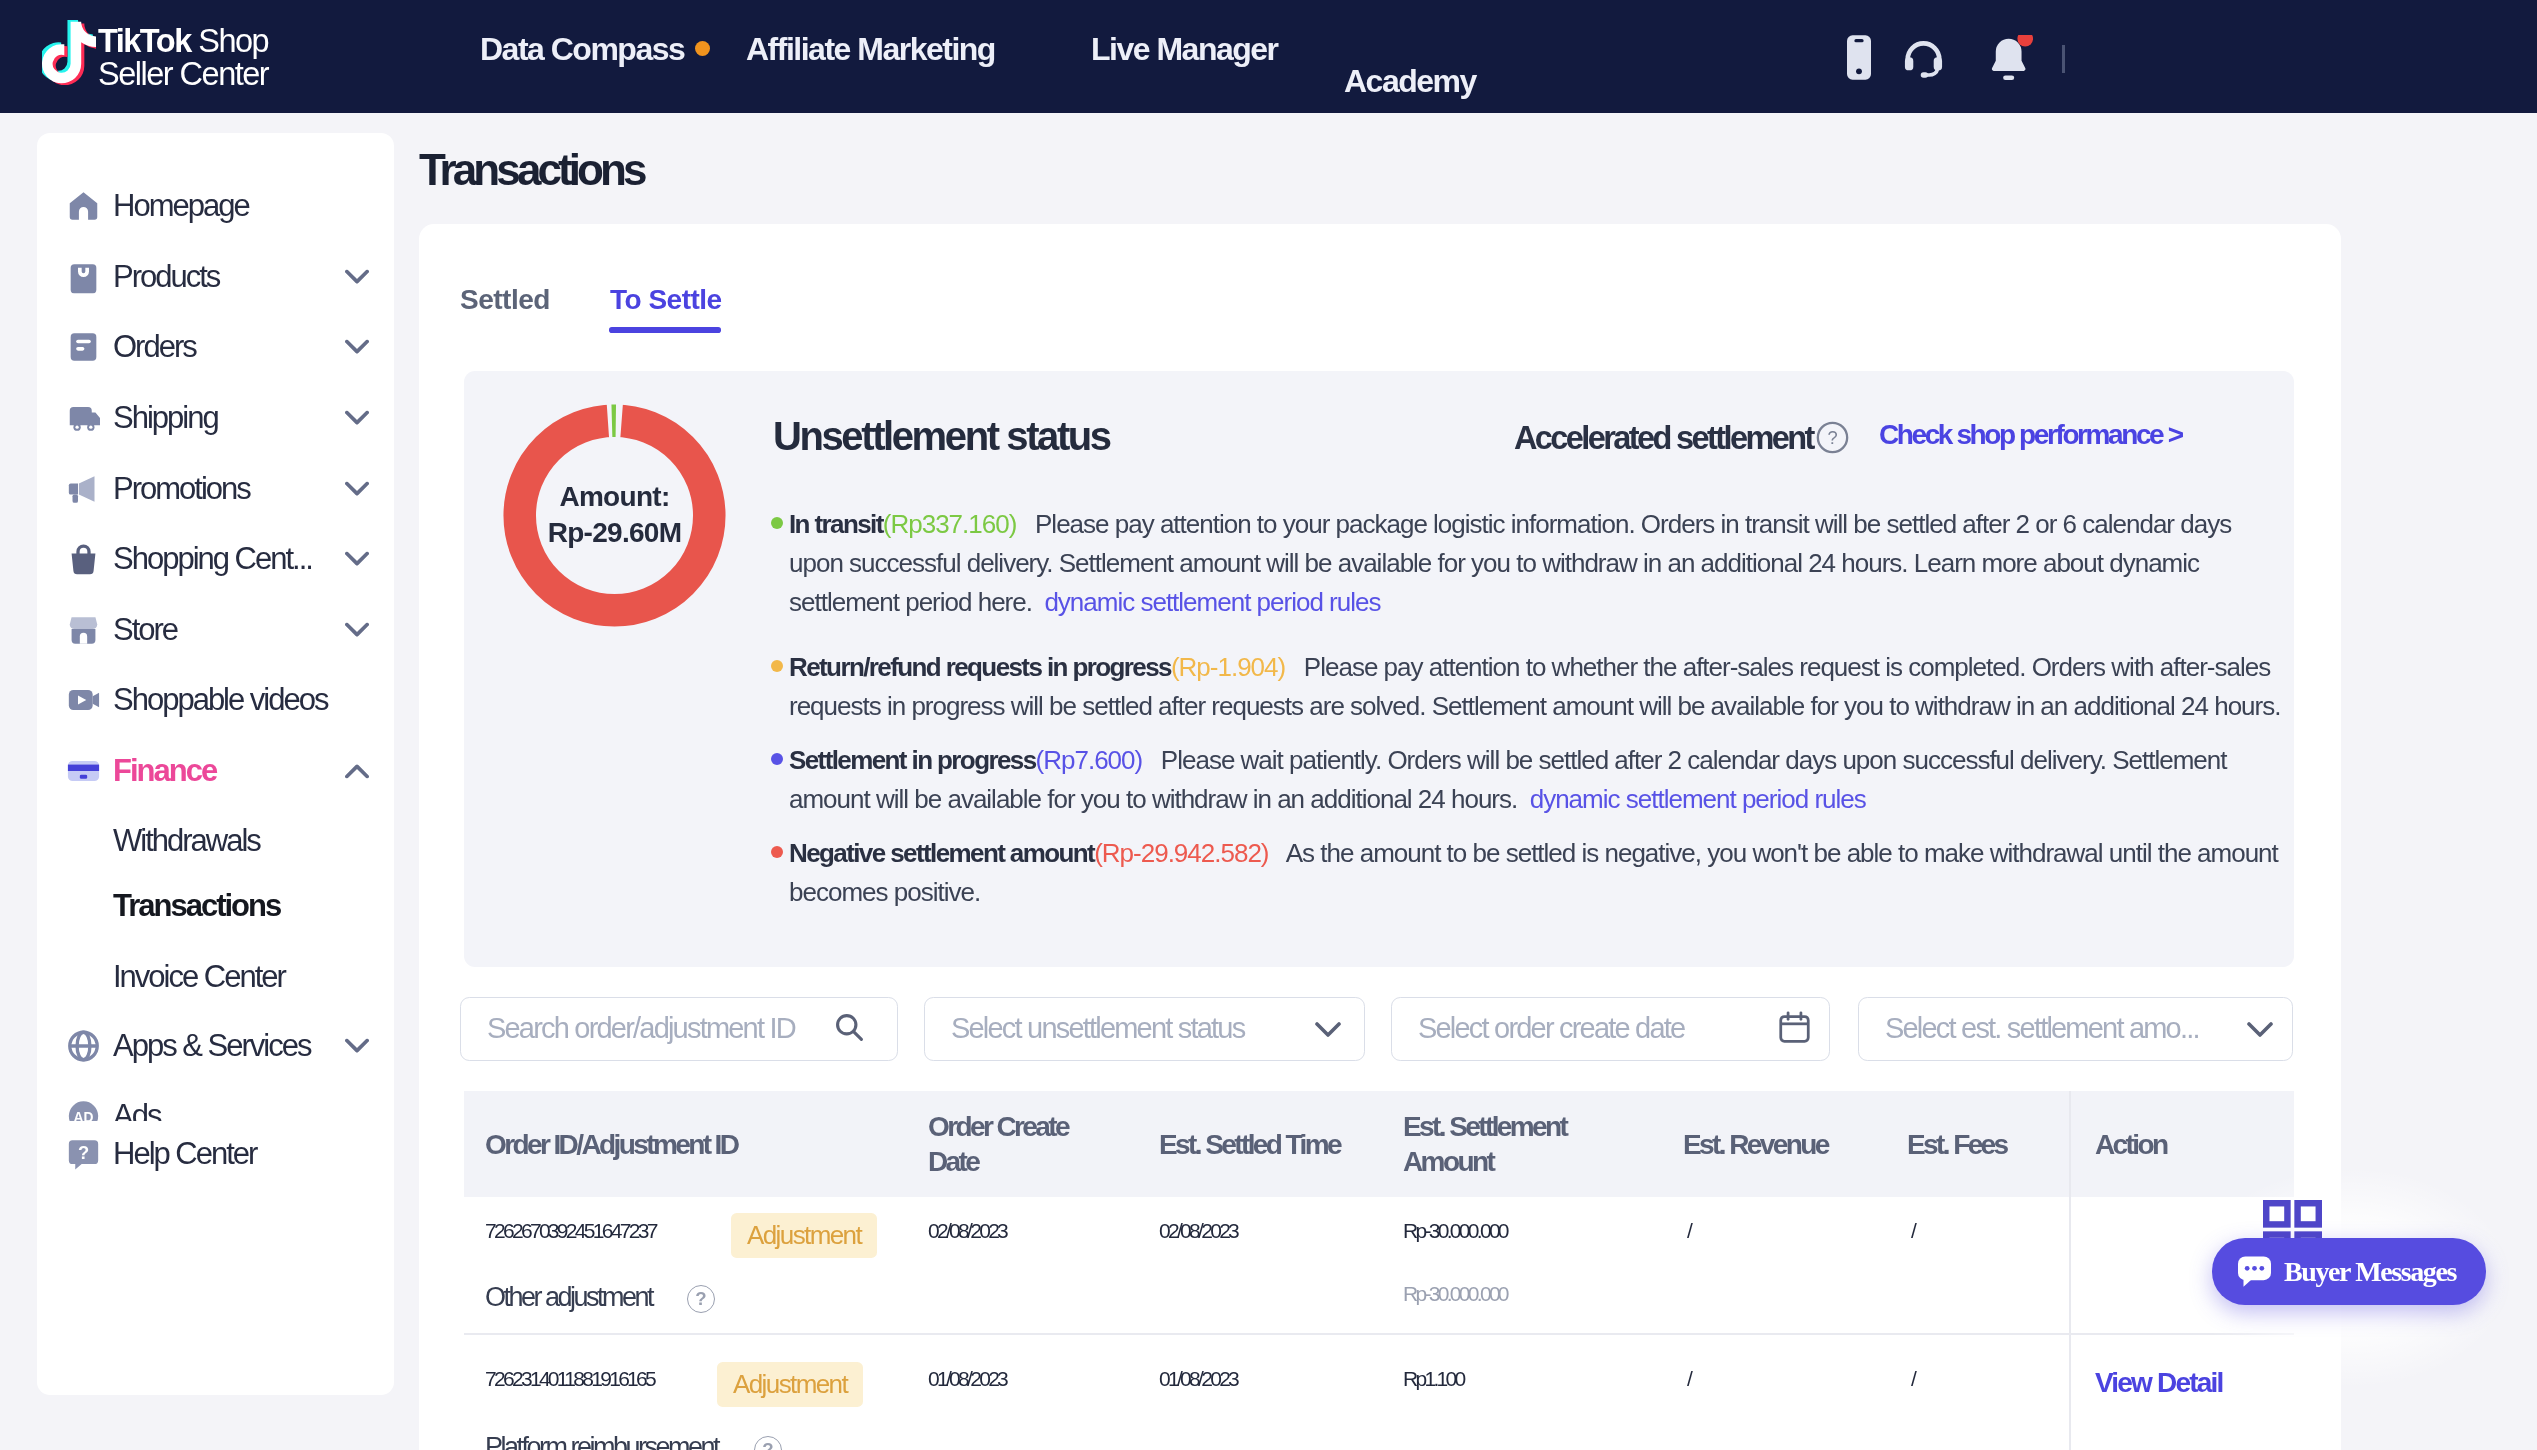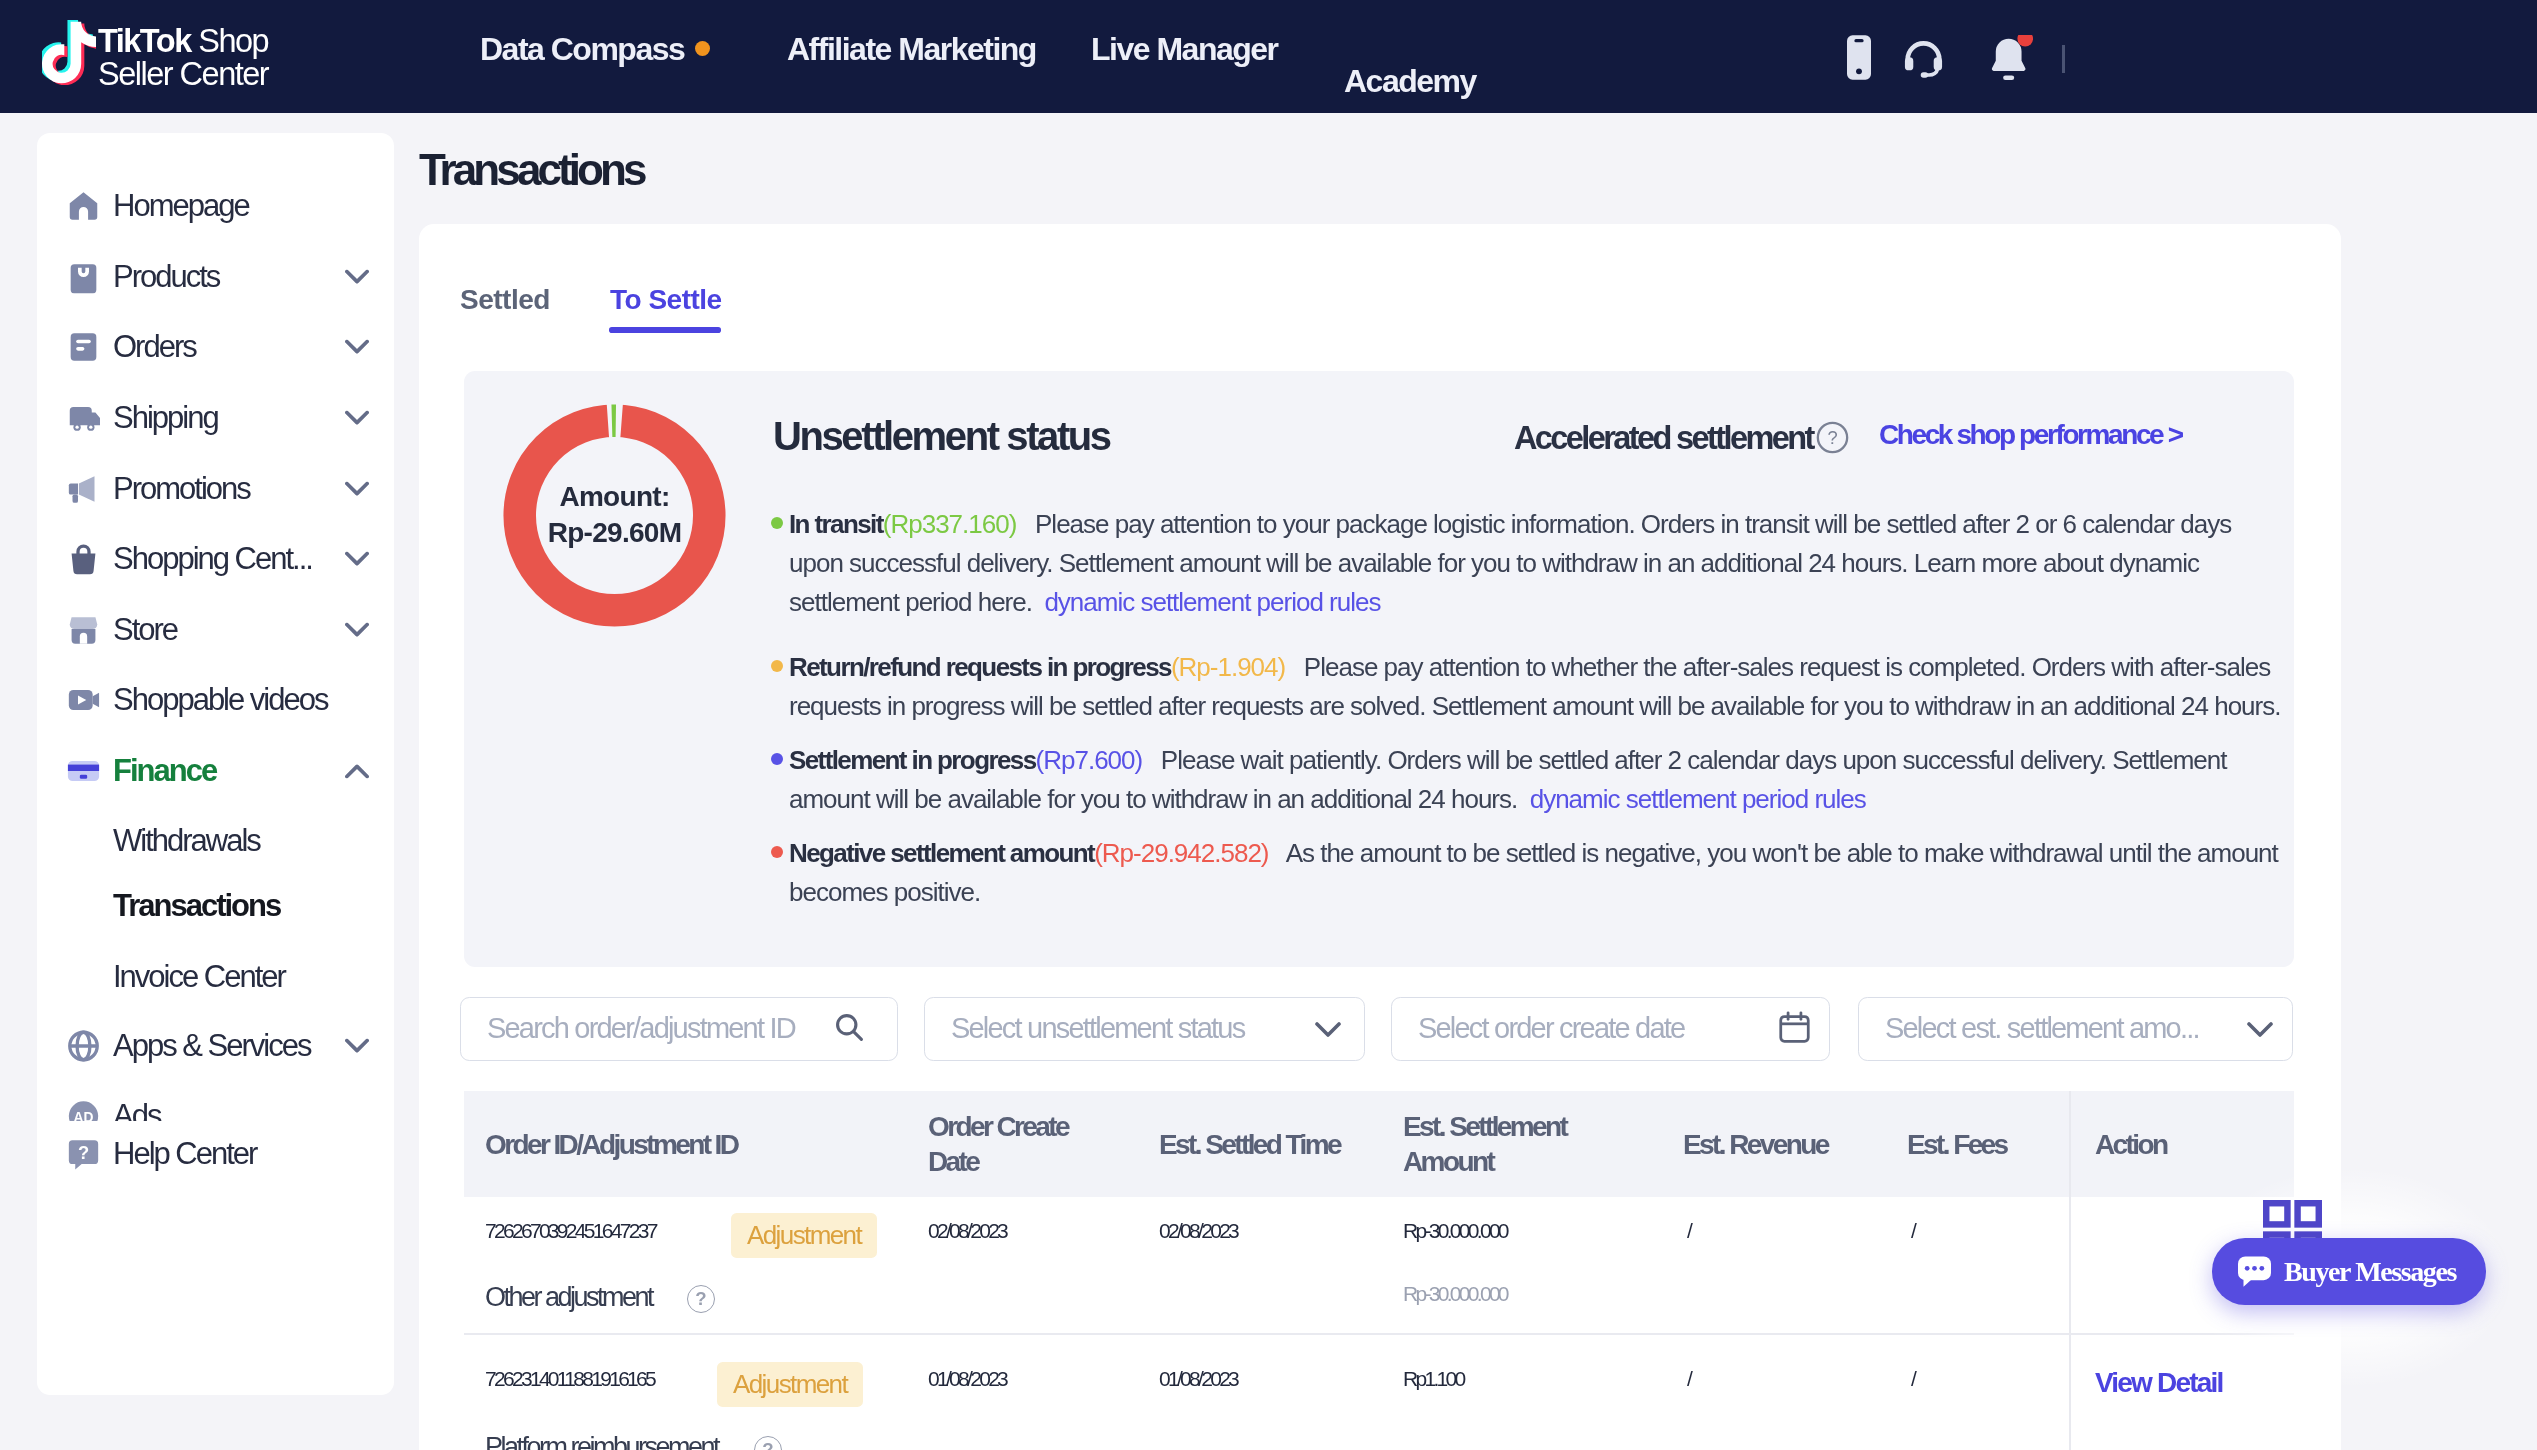--- a/index.html
+++ b/index.html
@@ -83,21 +83,21 @@
           <path fill="#fe2c55" d="M448,209.91a210.06,210.06,0,0,1-122.77-39.25V349.38A162.55,162.55,0,1,1,185,188.31V278.2a74.62,74.62,0,1,0,52.23,71.18V0l88,0a121.18,121.18,0,0,0,1.86,22.17h0A122.18,122.18,0,0,0,381,102.39a121.43,121.43,0,0,0,67,20.14Z"></path>
         </g>
     <path fill="#fff" d="M448,209.91a210.06,210.06,0,0,1-122.77-39.25V349.38A162.55,162.55,0,1,1,185,188.31V278.2a74.62,74.62,0,1,0,52.23,71.18V0l88,0a121.18,121.18,0,0,0,1.86,22.17h0A122.18,122.18,0,0,0,381,102.39a121.43,121.43,0,0,0,67,20.14Z"></path>
   </svg>
   <div class="logotext">
         <div><b>TikTok</b> Shop</div>
         <div>Seller Center</div>
       </div>
   <div class="navlink" style="left:480px;">Data Compass</div>
   <div class="abs" style="left:695px;top:41px;width:15px;height:15px;border-radius:50%;background:#f0931e;"></div>
-  <div class="navlink" style="left:787px;">Affiliate Marketing</div>
+  <div class="navlink" style="left:746px;">Affiliate Marketing</div>
   <div class="navlink" style="left:1091px;">Live Manager</div>
   <div class="navlink" style="left:1344px;margin-top:32px;">Academy</div>
 
   <svg class="abs" style="left:1847px;top:35px;" width="24" height="45" viewBox="0 0 26 48">
     <rect x="0" y="0" width="26" height="48" rx="6" fill="#dfe3ef"></rect>
     <rect x="8" y="4" width="10" height="3.5" rx="1.75" fill="#121a3e"></rect>
     <circle cx="13" cy="39" r="3.2" fill="#121a3e"></circle>
   </svg>
 
   <svg class="abs" style="left:1904px;top:32.5px;" width="39" height="45" viewBox="0 0 42 48">
@@ -196,21 +196,21 @@
             <path fill="#fff" d="M12 13 l9 5 -9 5 z"></path>
           </svg>
       <div class="mlab">Shoppable videos</div>
     </div>
     <div class="mrow" style="top:602px;">
       <svg class="mico" viewBox="0 0 36 36">
             <rect x="1" y="7" width="34" height="22" rx="5" fill="#c6cbf5"></rect>
             <rect x="1" y="11" width="34" height="7" fill="#4541d8"></rect>
             <rect x="14" y="22" width="8" height="4.5" rx="1.5" fill="#4541d8"></rect>
           </svg>
-      <div class="mlab" style="color:#15803d;font-weight:bold;">Finance</div>
+      <div class="mlab" style="color:#ec4899;font-weight:bold;">Finance</div>
       <svg class="mchev" viewBox="0 0 26 16">
             <path d="M2 14 L13 3 L24 14" fill="none" stroke="#646c88" stroke-width="4" stroke-linecap="round" stroke-linejoin="round"></path>
           </svg>
     </div>
     <div class="mrow" style="top:672px;">
           <div class="mlab">Withdrawals</div>
         </div>
     <div class="mrow" style="top:737px;">
           <div class="mlab" style="font-weight:bold;color:#15181f;">Transactions</div>
         </div>

